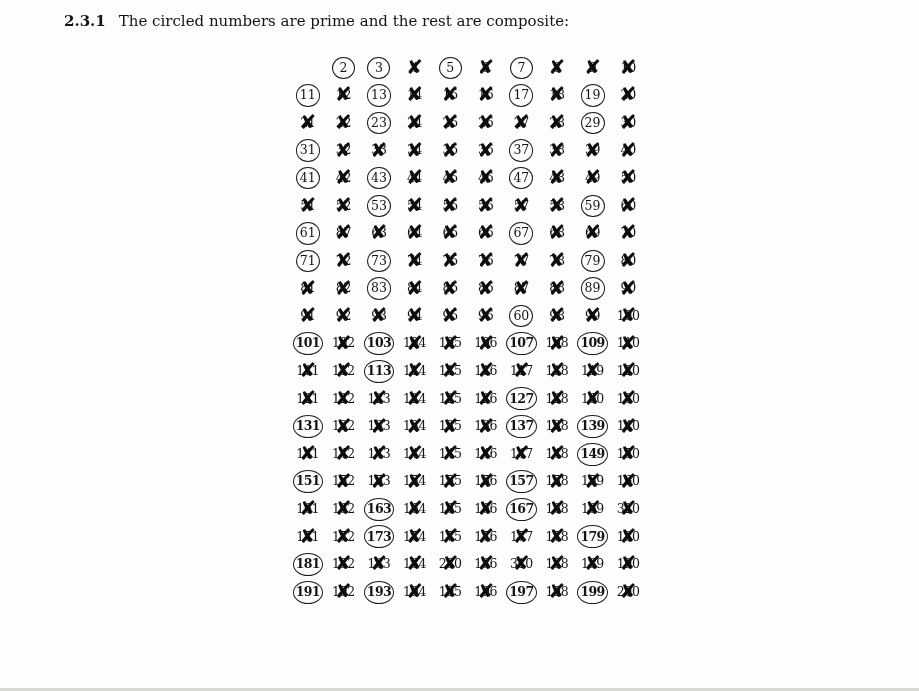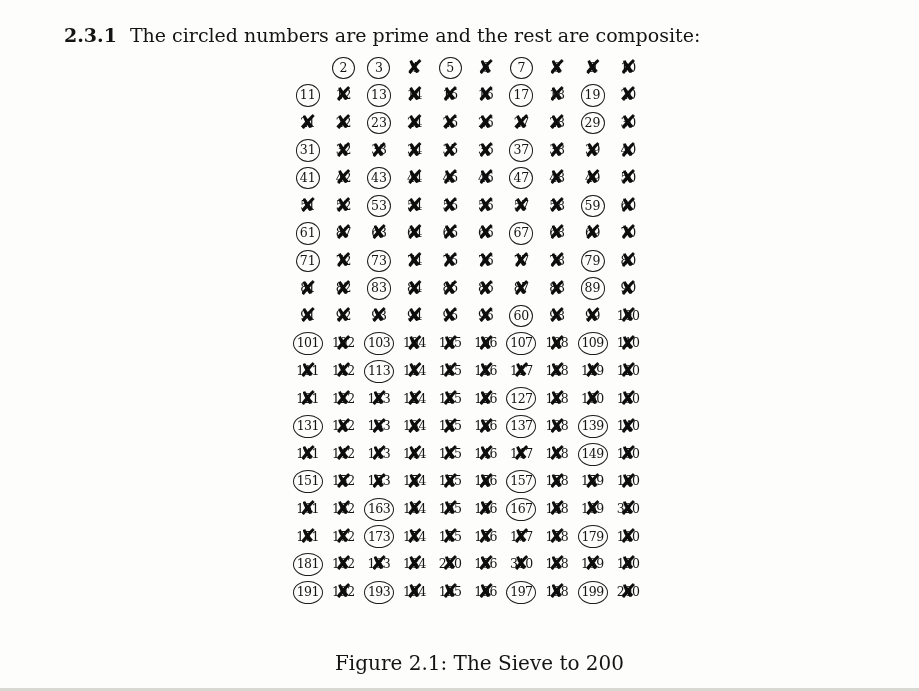--- a/index.html
+++ b/index.html
@@ -12,22 +12,22 @@
   .page {
     position: relative;
     width: 919px;
     height: 691px;
     background: #fdfdfb;
     overflow: hidden;
   }
   .heading {
     position: absolute;
     left: 64px;
-    top: 24px;
-    font-size: 19px;
+    top: 12px;
+    font-size: 15px;
     line-height: 1.25;
     white-space: nowrap;
   }
   .heading .section { font-weight: 700; margin-right: 13px; }
   .sieve-grid {
     position: absolute;
     left: 290px;
     top: 54px;
     display: grid;
     grid-auto-rows: 27.6px;
@@ -55,20 +55,21 @@
     border: 1.3px solid #1c1c1c;
     border-radius: 50%;
     font-size: 12.5px;
     line-height: 1;
   }
   .circle.wide {
     min-width: 30px;
     height: 23px;
     letter-spacing: -0.6px;
     padding: 0 2px;
+    font-weight: bold;
   }
   .cross {
     position: absolute;
     left: 50%;
     top: 50%;
     transform: translate(-50%, -53%);
     font-family: "DejaVu Sans", "Liberation Sans", sans-serif;
     font-size: 20px;
     font-weight: 700;
     line-height: 1;
@@ -847,17 +848,16 @@
       </span>
       <span class="cell">
         <span class="circle wide">199</span>
       </span>
       <span class="cell">
         <span class="num">200</span>
         <span class="cross">✘</span>
       </span>
     </div>
 
-  <p class="caption">Figure 2.1: The Sieve to 200</p>
 
   <div class="scan-edge"></div>
 
 </div>
 
 </body></html>

